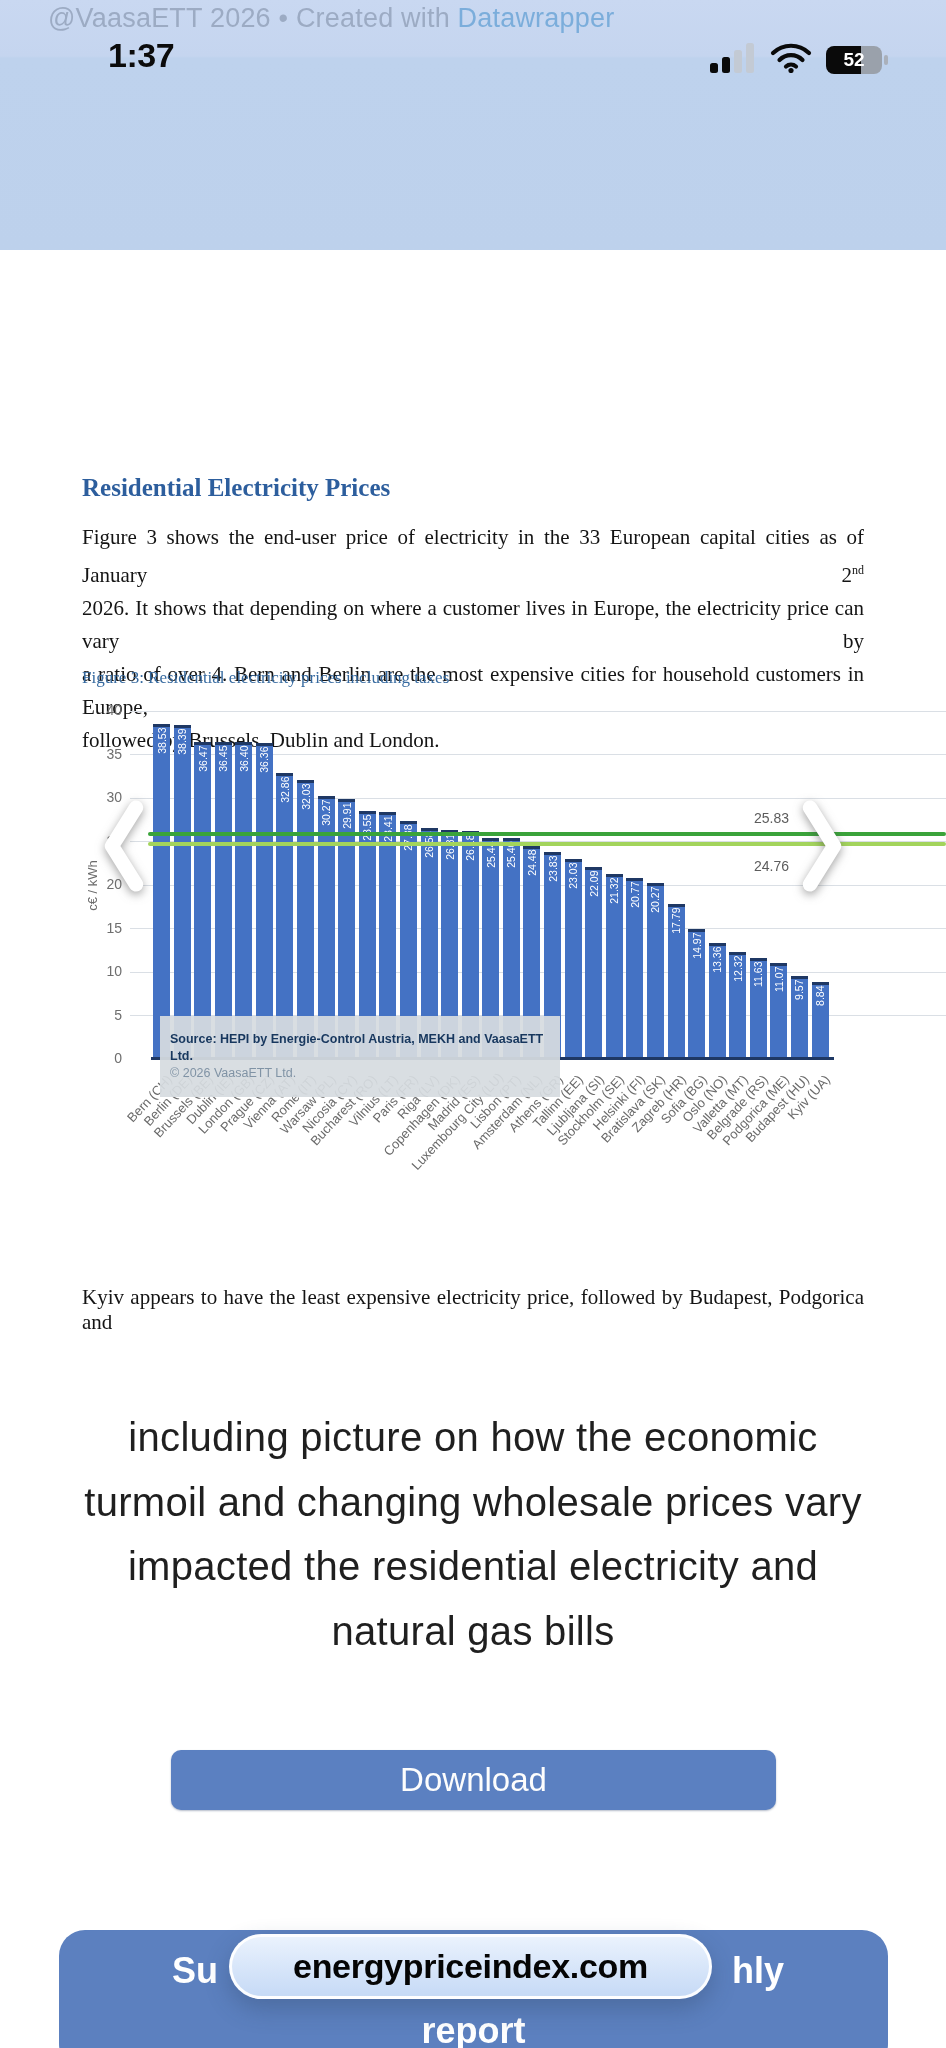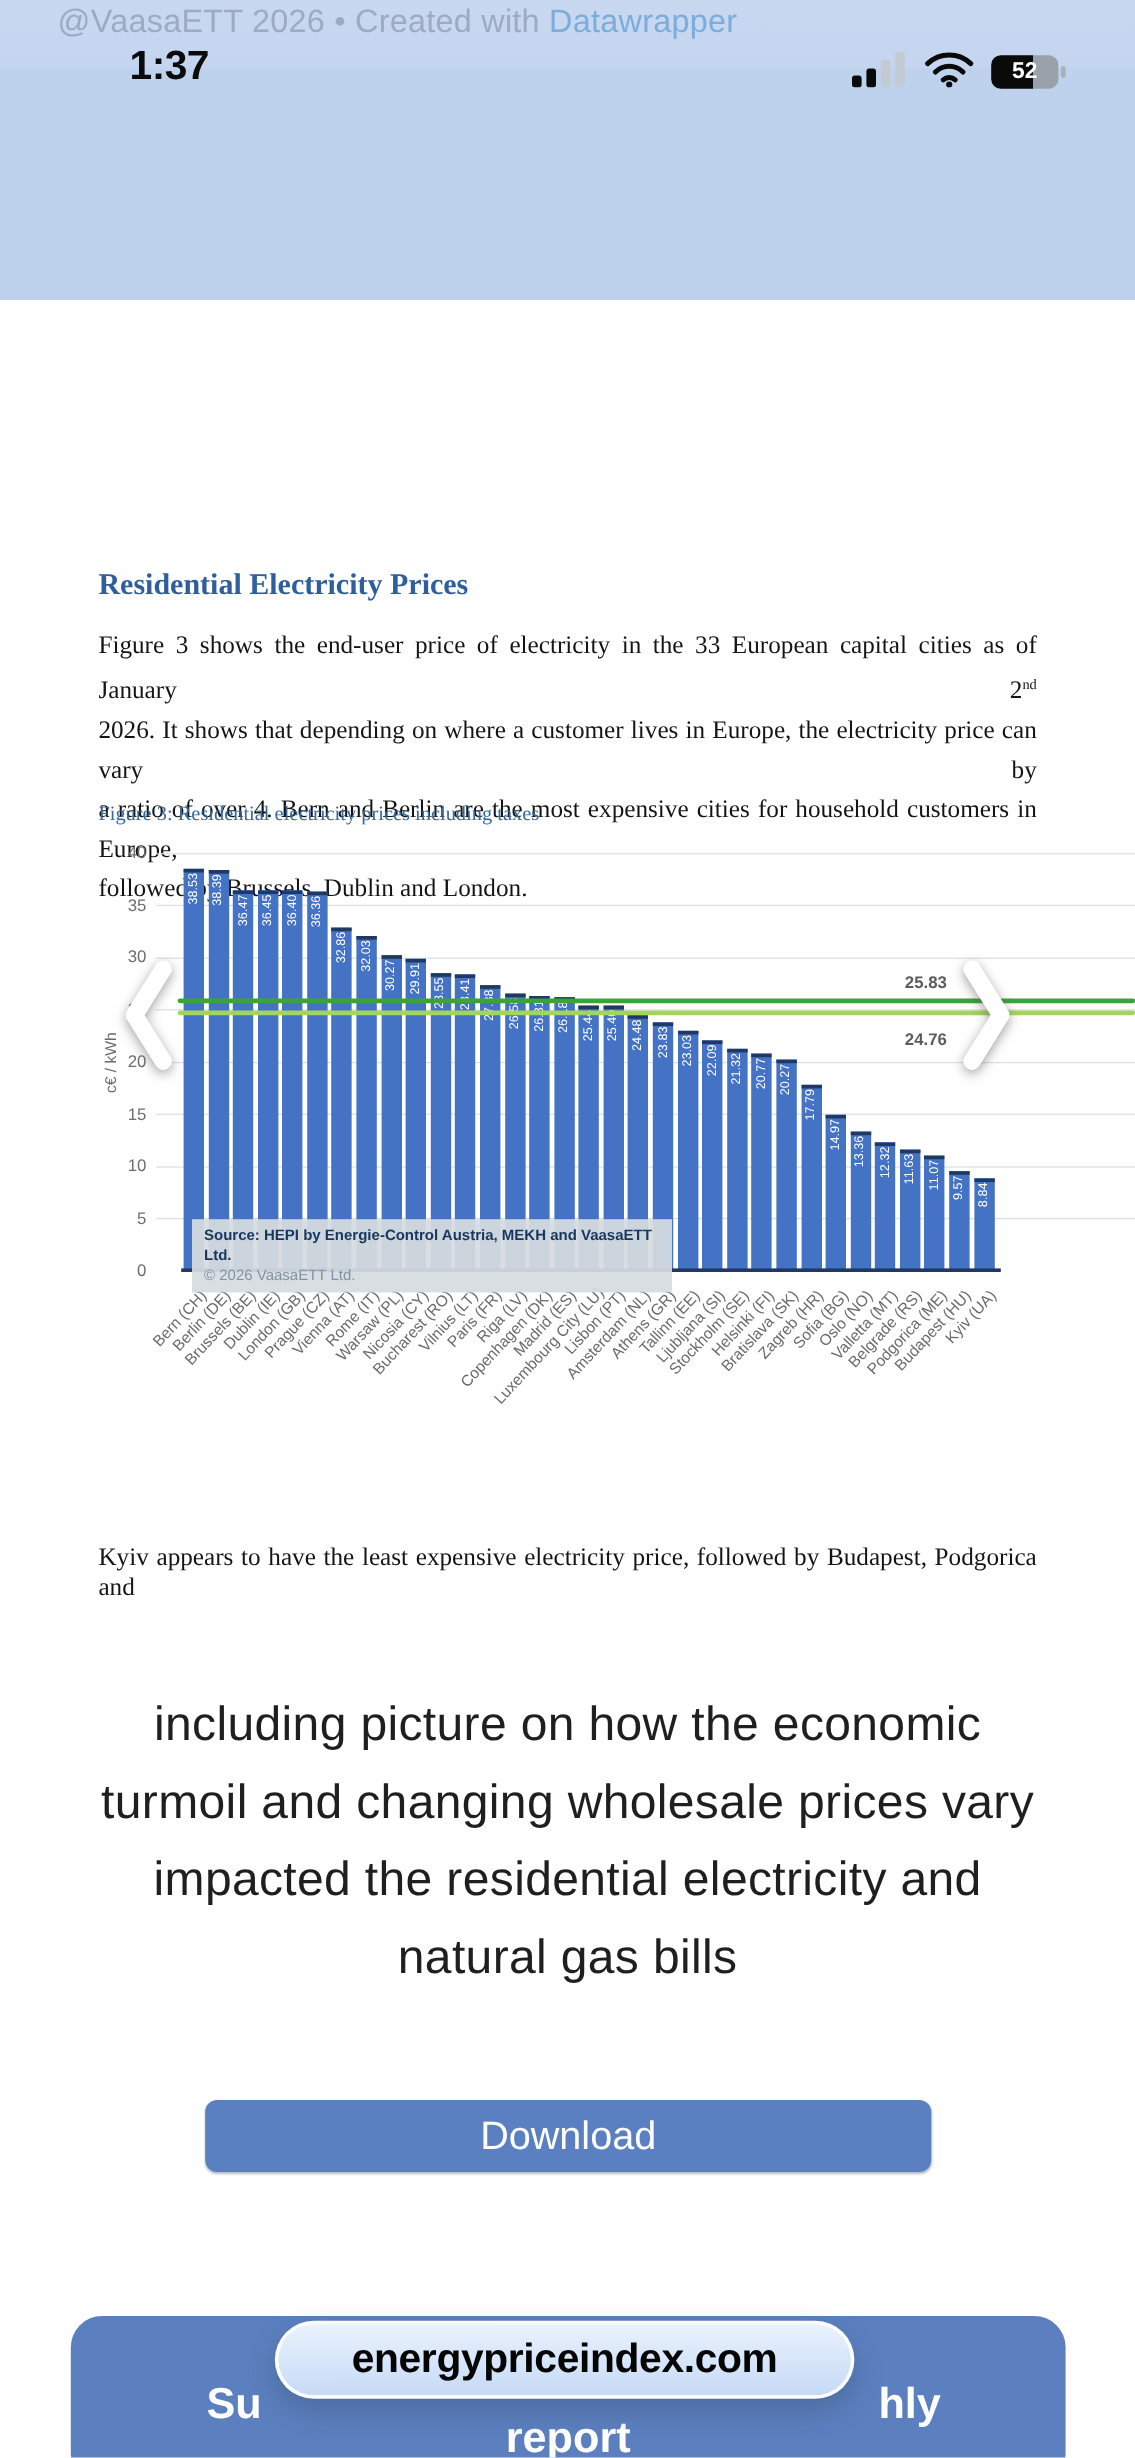--- a/index.html
+++ b/index.html
@@ -40,44 +40,44 @@
   .ytick{position:absolute;left:0;width:40px;text-align:right;font-size:14px;color:#6e6e6e;z-index:1;}
   .ytitle{position:absolute;left:-30px;top:180px;width:80px;text-align:center;
     transform:rotate(-90deg);font-size:13px;color:#6b6b6b;}
   .bar{position:absolute;box-sizing:border-box;border-top:3px solid #1f3864;z-index:1;}
   .bval{position:absolute;width:64px;height:15px;line-height:15px;transform:rotate(-90deg);
     text-align:right;color:#ffffff;font-size:10.5px;z-index:2;white-space:nowrap;}
   .xlab{position:absolute;width:124px;text-align:right;font-size:13px;color:#6a6a6a;
     transform:rotate(-47deg);transform-origin:100% 0;white-space:nowrap;z-index:1;}
   .baseline{position:absolute;left:69px;top:359px;width:683px;height:3px;background:#1f3864;z-index:2;}
   .avg-line{position:absolute;left:66px;width:798px;height:4px;border-radius:2px;z-index:3;}
-  .avg-lbl{position:absolute;left:672px;font-size:14px;color:#5c5c5c;z-index:4;font-weight:bold;}
+  .avg-lbl{position:absolute;left:672px;font-size:14px;color:#5c5c5c;z-index:4;}
   .avg-lbl.eu{top:112px;} .avg-lbl.all{top:160px;}
-  .src{position:absolute;left:78px;top:318px;width:380px;padding:5px 10px;
+  .src{position:absolute;left:78px;top:318px;width:380px;padding:15px 10px;
     background:rgba(214,219,224,0.93);z-index:5;line-height:1.35;}
   .src .l1{font-size:12.5px;font-weight:700;color:#17375e;}
   .src .l2{font-size:12.5px;color:#8093a5;}
   .chev{position:absolute;top:100px;width:78px;height:96px;z-index:6;cursor:pointer;
     filter:drop-shadow(0 3px 5px rgba(70,70,70,0.5));}
   .chev.left{left:3px;} .chev.right{left:701px;}
   .legend{position:absolute;top:516px;left:0;width:864px;height:22px;z-index:2;}
   .litem{position:absolute;display:flex;align-items:center;gap:5px;font-size:13px;color:#4a4a4a;}
   .litem.i1{left:78px;} .litem.i2{left:382px;} .litem.i3{left:544px;}
   .lsw-bar{width:38px;height:11px;display:inline-block;}
   .lsw-line{width:46px;height:5px;border-radius:2px;display:inline-block;}
   
   .cta{position:absolute;left:0;top:1405px;width:946px;text-align:center;
     font-size:40px;font-weight:300;line-height:64.5px;color:#1f1f1f;letter-spacing:.3px;}
   .download{position:absolute;left:171px;top:1750px;width:605px;height:60px;border:none;
     background:#5b80c1;border-radius:10px;color:#fdfdfd;font-size:33px;
     font-family:"Liberation Sans",sans-serif;box-shadow:0 1px 2px rgba(40,60,100,.35);cursor:pointer;}
   
   .panel{position:absolute;left:59px;top:1930px;width:829px;height:140px;background:#5c80bf;
     border-radius:26px;}
-  .panel .frag{position:absolute;color:#fff;font-size:36px;font-weight:700;top:20px;margin-top:32px;}
+  .panel .frag{position:absolute;color:#fff;font-size:36px;font-weight:700;top:20px;}
   .panel .frag.l{left:113px;} .panel .frag.r{left:673px;}
   .panel .line2{position:absolute;left:0;top:80px;width:100%;text-align:center;
     color:#fff;font-size:36px;font-weight:700;}
   .pill{position:absolute;left:229px;top:1934px;width:483px;height:65px;border-radius:36px;
     background:linear-gradient(180deg,#eaf2fd 0%,#c6daf6 100%);
     border:3px solid rgba(255,255,255,0.92);box-sizing:border-box;
     box-shadow:0 10px 24px rgba(40,60,90,0.30);display:flex;align-items:center;justify-content:center;
     color:#050505;font-size:34px;font-weight:700;letter-spacing:-.3px;cursor:pointer;}
 </style>
 </head>

